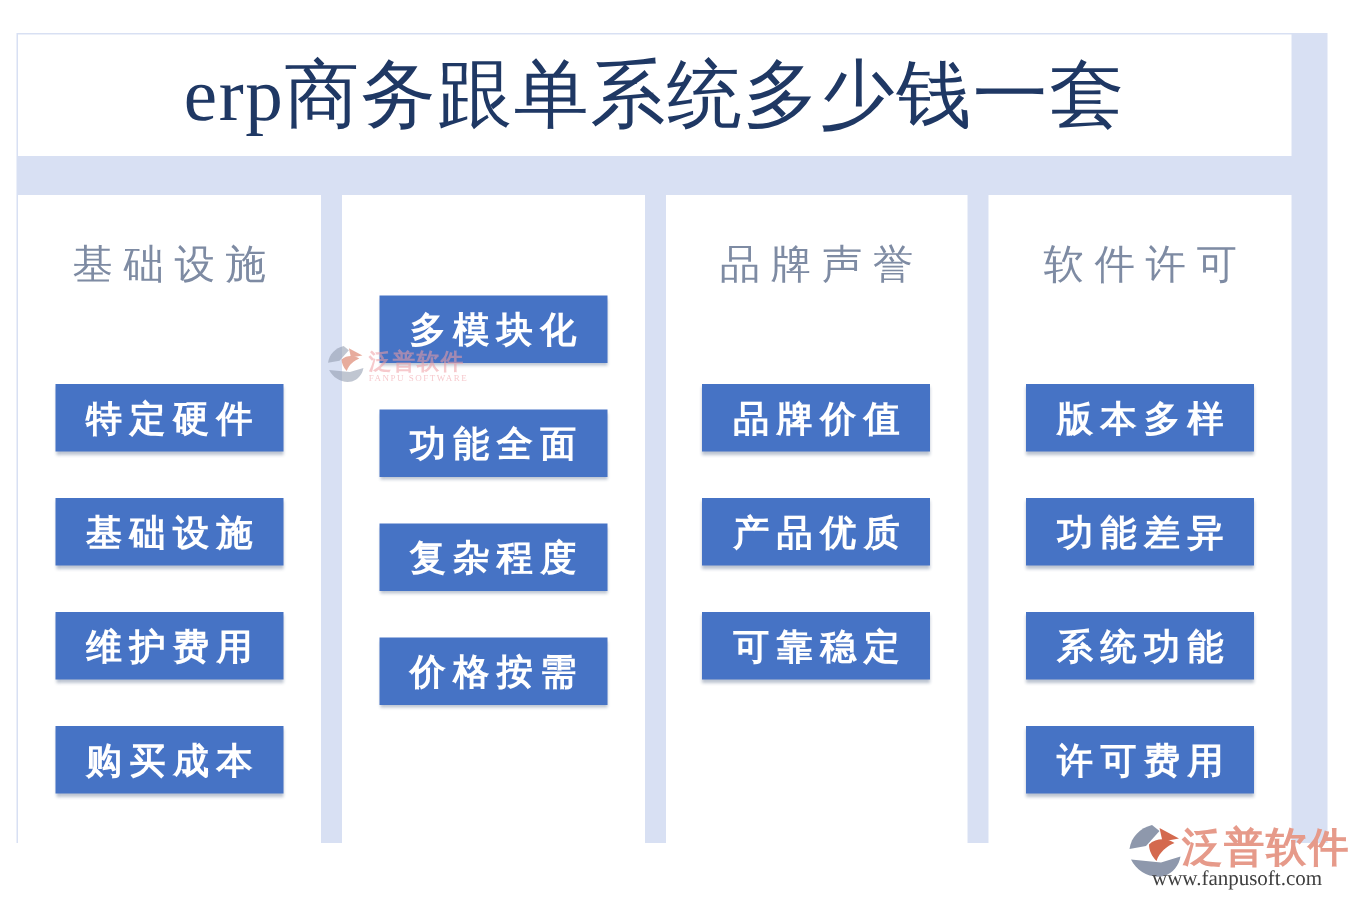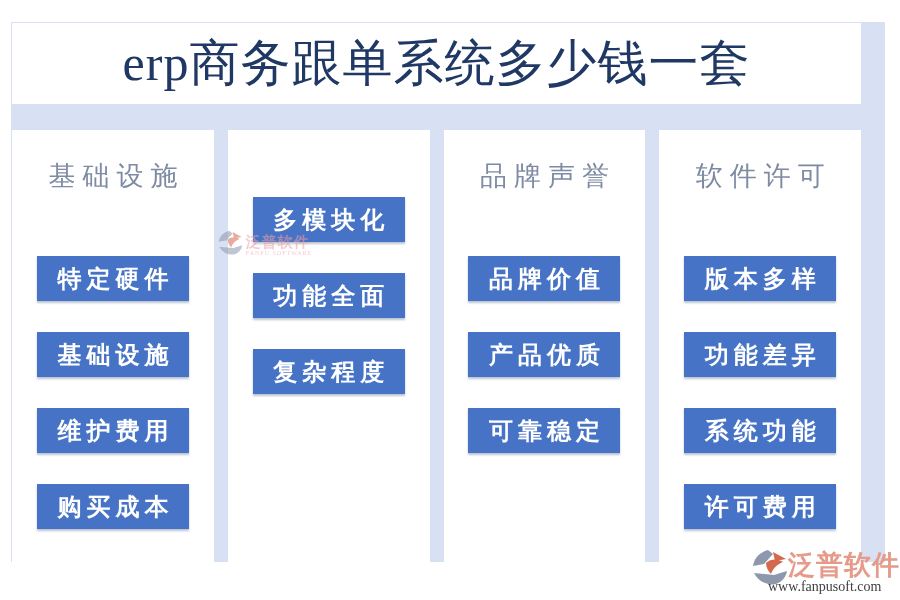--- a/index.html
+++ b/index.html
@@ -126,20 +126,21 @@
         </svg>
       </span>
       <span>
         <div class="wm-text-name">泛普软件</div>
         <div class="wm-text-sub">FANPU SOFTWARE</div>
       </span>
     </div>
     <div class="btn">多模块化</div>
     <div class="btn">功能全面</div>
     <div class="btn">复杂程度</div>
+    <div class="btn">价格按需</div>
   </div>
 
   <div class="card">
     <div class="card-header">品牌声誉</div>
     <div class="btn">品牌价值</div>
     <div class="btn">产品优质</div>
     <div class="btn">可靠稳定</div>
   </div>
 
   <div class="card">

